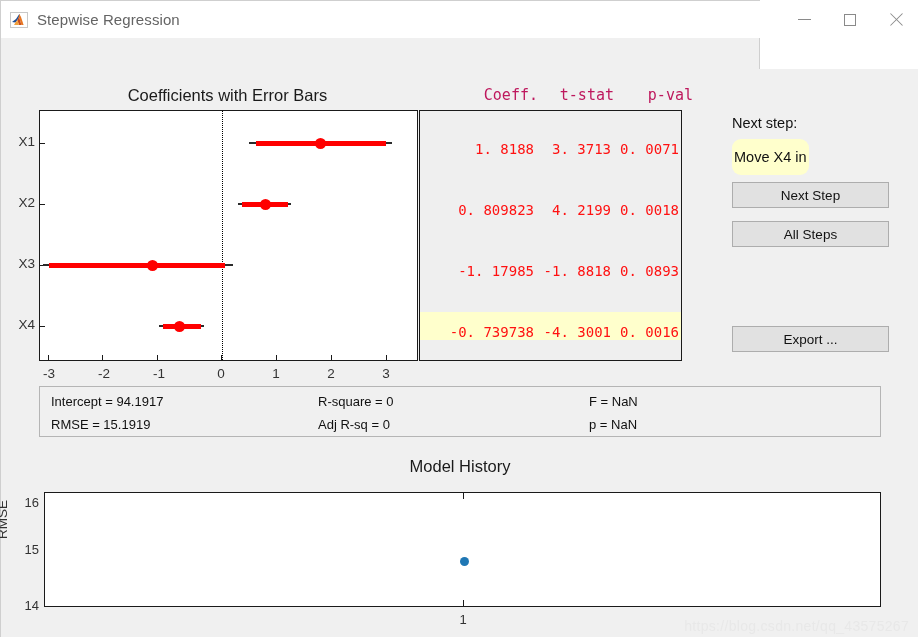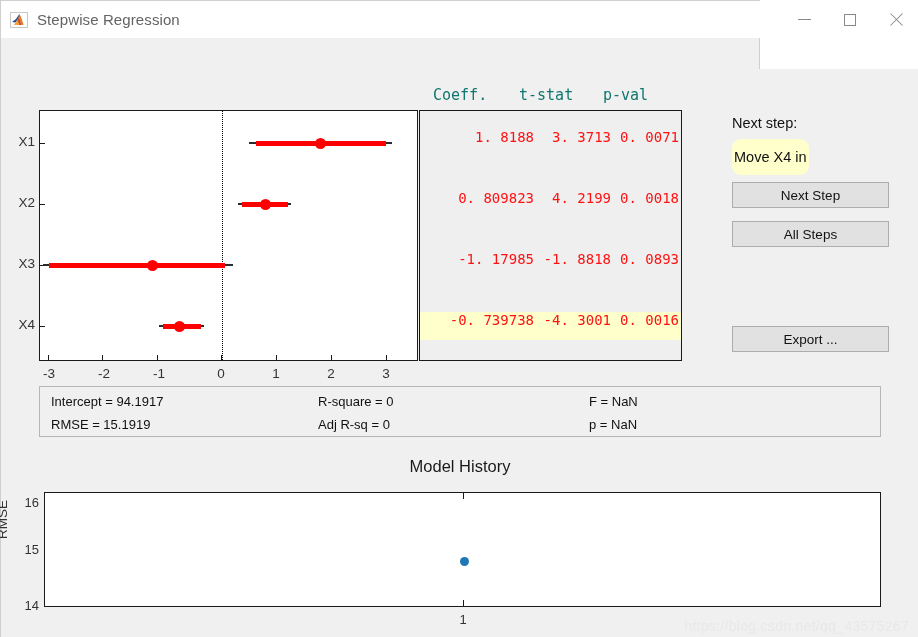--- a/index.html
+++ b/index.html
@@ -160,36 +160,36 @@
     background: #1a1a1a;
     left: 0;
   }
 
   
   .tbl-head {
     position: absolute;
     top: 17px;
     font-family: "DejaVu Sans Mono", "Liberation Mono", monospace;
     font-size: 15px;
-    color: #0f766e;
-    text-align: left;
+    color: #be185d;
+    text-align: right;
   }
   .tbl-box {
     position: absolute;
     left: 418px; top: 41px;
     width: 263px; height: 251px;
     background: #efefef;
     border: 1px solid #1a1a1a;
     box-sizing: border-box;
   }
   .tbl-row {
     position: absolute;
     left: 0; width: 100%;
     height: 28px;
-    display: flex; align-items: flex-start;
+    display: flex; align-items: flex-end;
     font-family: "DejaVu Sans Mono", "Liberation Mono", monospace;
     font-size: 14px;
     color: #ff1111;
   }
   .tbl-row.hl { background: #ffffcc; }
   .cell { text-align: right; white-space: nowrap; }
   .cell-coeff { width: 114px; }
   .cell-t     { width: 77px; }
   .cell-p     { width: 68px; }
 
@@ -312,20 +312,21 @@
         </div>
       <div class="win-btn">
           <span class="glyph-close"></span>
         </div>
     </div>
   </div>
 
 
   <div class="body-area">
 
+    <div class="coef-title">Coefficients with Error Bars</div>
 
     <div class="ylab" style="left:4px; top:65px;">X1</div>
     <div class="ylab" style="left:4px; top:126px;">X2</div>
     <div class="ylab" style="left:4px; top:187px;">X3</div>
     <div class="ylab" style="left:4px; top:248px;">X4</div>
 
     <div class="coef-axes">
 
       <div class="ytick" style="top:32px;"></div>
       <div class="ytick" style="top:93px;"></div>

